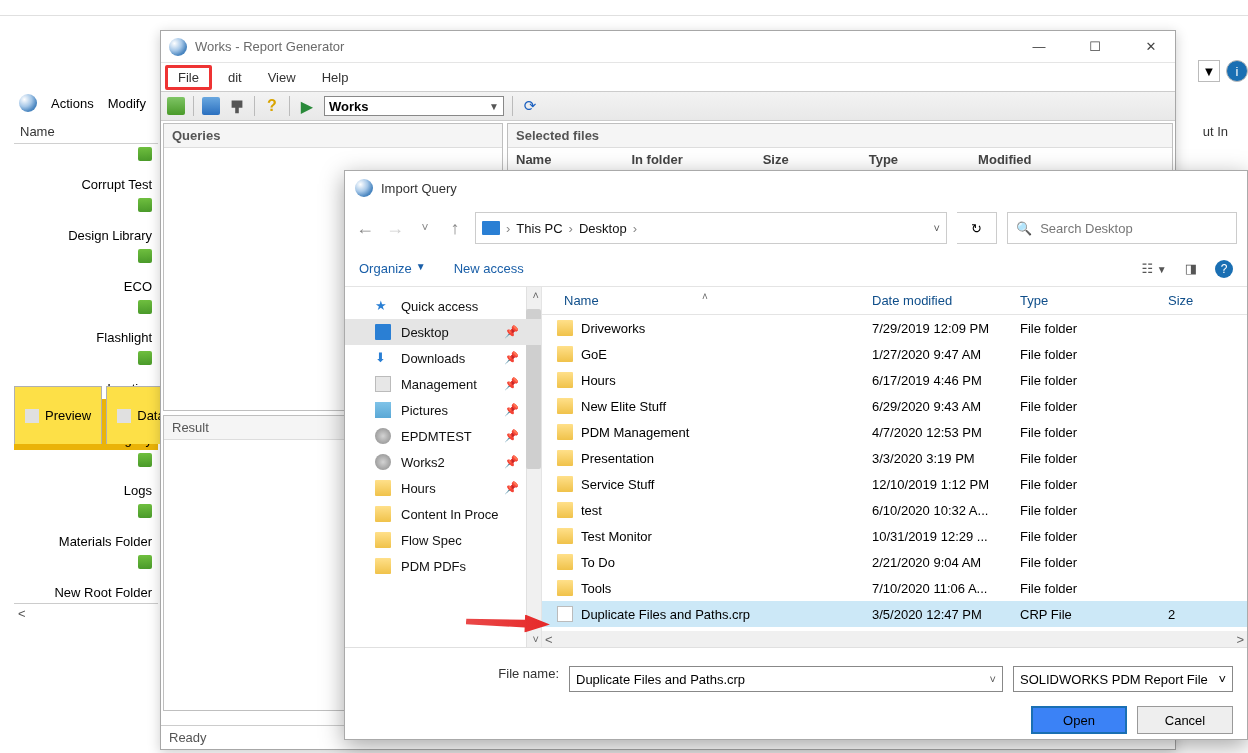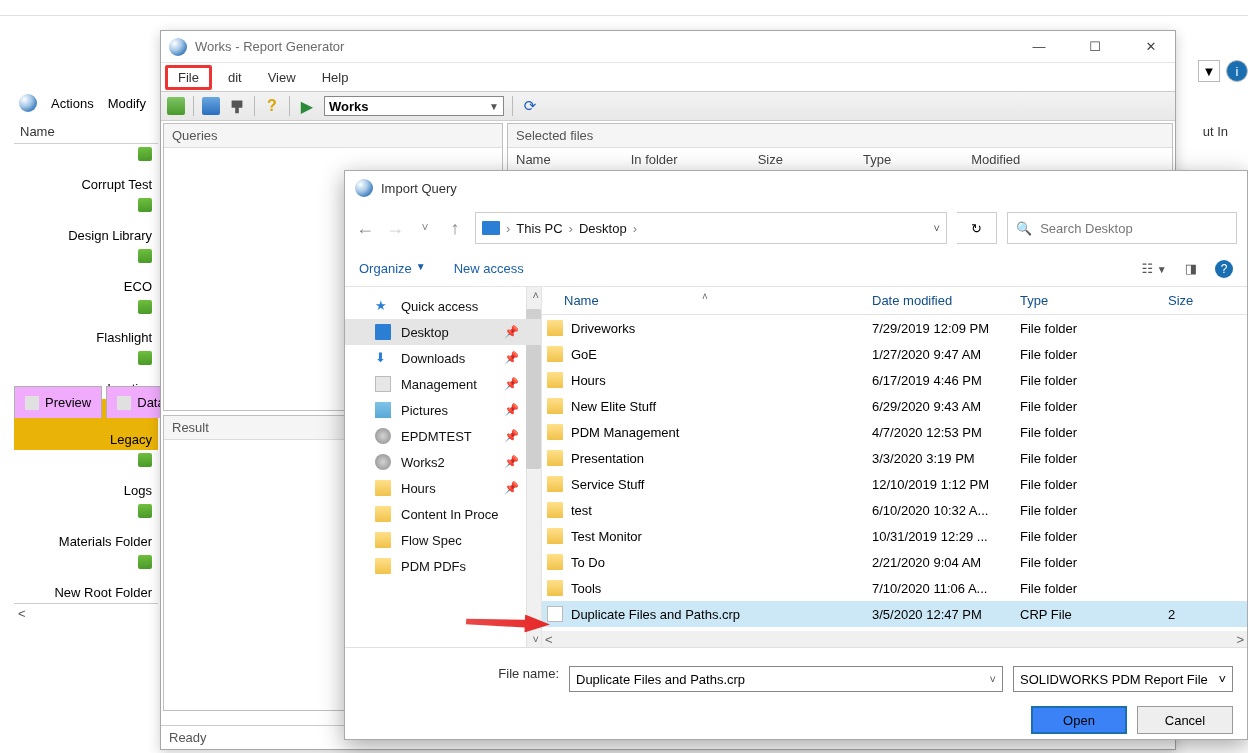--- a/index.html
+++ b/index.html
@@ -6,38 +6,38 @@
 body { background: #fff; width: 1248px; height: 753px; position: relative; overflow: hidden; }
 .bg-toolbar { position: absolute; left: 13px; top: 90px; display: flex; gap: 14px; align-items: center; padding: 4px 6px; }
 .bg-toolbar span { color: #000; }
 .bg-sidebar { position: absolute; left: 14px; top: 120px; width: 144px; }
 .bg-sidebar .hdr { background: #fff; border-bottom: 1px solid #d0d0d0; padding: 4px 6px; font-size: 13px; color: #333; }
 .bg-sidebar .itm { display: flex; align-items: flex-end; gap: 16px; padding: 3px 6px; flex-direction: column; }
 .bg-sidebar .itm.sel { background: #eab308; }
 .bg-sidebar .fico { width: 14px; height: 14px; background: linear-gradient(#6fbf3f,#4a9a2a); border-radius: 2px; display:inline-block; }
 .bg-sidebar .arrowrow { border-top:1px solid #ccc; padding:2px 4px; color:#555; }
 .bg-tabs { position:absolute; left:14px; top:386px; display:flex; gap:4px; }
-.bg-tabs .tab { border:1px solid #b0b0b0; border-bottom:none; padding:8px 10px; background:#f0abfc; display:flex; gap:6px; align-items:center;justify-content:center; }
+.bg-tabs .tab { border:1px solid #b0b0b0; border-bottom:none; padding:21px 10px; background:#fde047; display:flex; gap:6px; align-items:center;justify-content:center; }
 .bg-tabs .ico { width:14px; height:14px; background:#e0e0e0; display:inline-block; }
 
 .rg-window { position: absolute; left: 160px; top: 30px; width: 1016px; height: 720px; background: #fff; border: 1px solid #a7a7a7; box-shadow: 0 3px 12px rgba(0,0,0,.2); }
 .rg-titlebar { height: 32px; display: flex; align-items: center; padding: 0 8px; justify-content: space-between; border-bottom: 1px solid #e5e5e5; }
 .rg-titlebar .left { display:flex; align-items:center; gap:8px; color:#6a6a6a; font-size:14px; }
 .rg-titlebar .winctrls { display:flex; gap:24px; color:#444; }
 .rg-titlebar .winctrls span { width:32px; text-align:center; }
 .rg-menubar { height: 28px; display:flex; align-items:center; gap:6px; padding-left:4px; }
 .rg-menubar .mitm { padding: 4px 10px; color:#333; }
 .rg-menubar .mitm.hl { border: 3px solid #e33; border-radius:2px; padding: 2px 10px; }
 .rg-toolbar { height: 30px; background: linear-gradient(#f3f3f3,#e8e8e8); border-top:1px solid #ccc; border-bottom:1px solid #ccc; display:flex; align-items:center; gap:8px; padding:0 6px; }
 .rg-toolbar .sep { width:1px; height:20px; background:#bbb; }
 .rg-toolbar .ticon { width:18px; height:18px; display:inline-block; }
 .rg-toolbar .combo { border:1px solid #888; background:#fff; width:180px; height:20px; padding:0 4px; font-weight:bold; display:flex; align-items:center; justify-content:space-between; }
 .rg-toolbar .combo .dd { font-size:10px; color:#555;}
 .rg-panes { display:flex; height: 292px; }
-.rg-panes .pane { border:1px solid #bfbfbf; margin:2px; flex:1; }
+.rg-panes .pane { border:1px solid #bfbfbf; margin:2px; flex:1;font-weight:bold; }
 .rg-panes .pane .phdr { background:#f5f5f5; padding:4px 8px; color:#555; border-bottom:1px solid #ddd; }
 .rg-panes .cols { display:flex; border-bottom:1px solid #e0e0e0; padding:4px 8px; gap:80px; color:#444; }
 .rg-result { border:1px solid #bfbfbf; margin:2px; }
 .rg-result .phdr { background:#f5f5f5; padding:4px 8px; color:#555; border-bottom:1px solid #ddd;}
 .rg-status { position:absolute; bottom:0; left:0; right:0; border-top:1px solid #ccc; padding:4px 8px; color:#555; background:#fff; }
 
 .fd-window { position:absolute; left:344px; top:170px; width:904px; height:570px; background:#fff; border:1px solid #aaa; box-shadow:0 6px 22px rgba(0,0,0,.35); }
 .fd-title { height:34px; display:flex; align-items:center; gap:8px; padding:0 10px; font-size:15px; color:#333; }
 .fd-nav { height:46px; display:flex; align-items:center; gap:10px; padding:0 10px; }
 .fd-nav .navbtn { color:#888; font-size:18px; width:20px; text-align:center; }
@@ -69,21 +69,21 @@
 .ic-pdm{ border-radius:50%; background:radial-gradient(circle,#d3d3d3,#888);}
 .ic-fold{ background:linear-gradient(#ffe08a,#f0c24a); border-radius:1px;}
 .fd-list { flex:1; border-left:1px solid #e4e4e4; position:relative; }
 .fd-list .cols { display:flex; border-bottom:1px solid #e4e4e4; color:#0f4e8a; padding:6px 0; }
 .fd-list .cname{ width:330px; padding-left:22px; position:relative;}
 .fd-list .cname .sort{ position:absolute; left:160px; top:-2px; font-size:10px; color:#666;}
 .fd-list .cdate{ width:148px;} .fd-list .ctype{ width:148px;} .fd-list .csize{ width:60px;}
 .fd-list .rows { height: 318px; overflow:hidden; }
 .fd-list .row { display:flex; align-items:center; height:26px; }
 .fd-list .row.sel { background:#cce8f7; }
-.fd-list .row .cname{ display:flex; gap:8px; align-items:center; padding-left:5px;}
+.fd-list .row .cname{ display:flex; gap:8px; align-items:center; padding-left:15px;}
 .fd-list .row .fic { width:16px; height:16px; display:inline-block;}
 .fic-fold{ background:linear-gradient(#ffe08a,#f0c24a); border-radius:1px;}
 .fic-file{ background:#fff; border:1px solid #bbb;}
 .fd-list .hscroll { position:absolute; left:0; right:0; bottom:0; height:16px; background:#f0f0f0; display:flex; justify-content:space-between; align-items:center; padding:0 3px; color:#666; font-size:11px;}
 .fd-foot { border-top:1px solid #e0e0e0; padding:18px 14px; display:flex; flex-direction:column; gap:14px; }
 .fd-foot .fnrow { display:flex; align-items:flex-start; gap:10px; }
 .fd-foot .lbl { width:200px; text-align:right; color:#333; }
 .fd-foot .fninput { flex:1; border:1px solid #888; height:26px; padding:0 6px; display:flex; align-items:center; justify-content:space-between;}
 .fd-foot .fninput .dd{ font-size:11px; color:#555;}
 .fd-foot .ftype { width:220px; border:1px solid #888; height:26px; padding:0 6px; display:flex; align-items:center; justify-content:space-between;}

